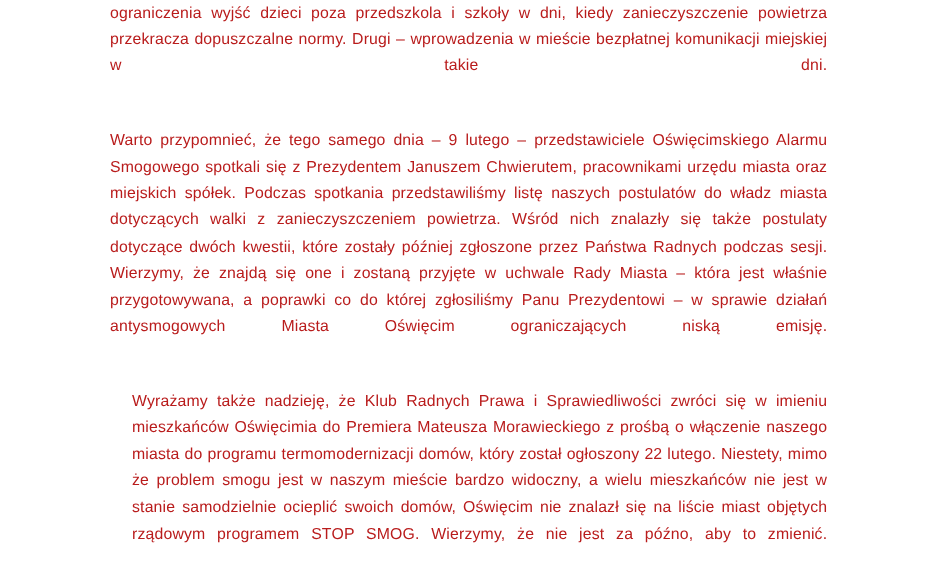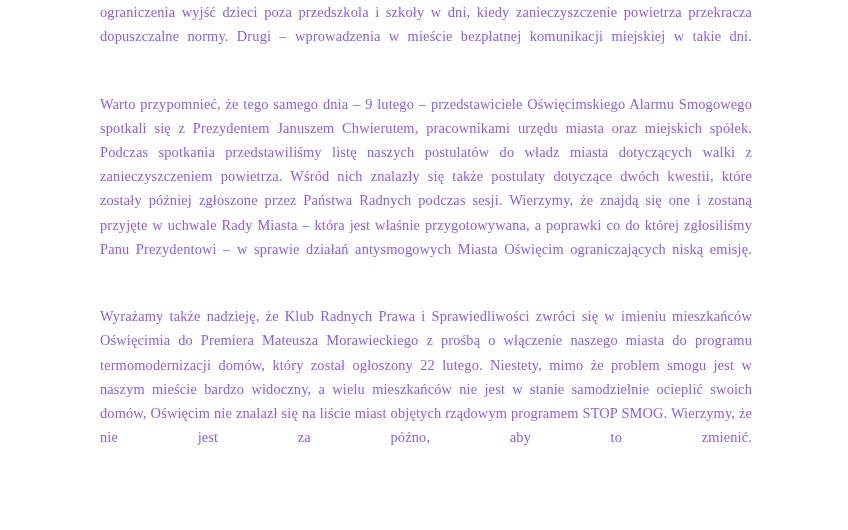--- a/index.html
+++ b/index.html
@@ -22,30 +22,30 @@
   #body-text {
     position: absolute;
     left: 100px;
     top: 0px;
     width: 652px;
   }
   .paragraph {
     margin: 0 0 19px 0;
     font-size: 14.4px;
     line-height: 24.2px;
-    color: #8b5cf6;
+    color: #b91c1c;
     text-align: justify;
     text-justify: inter-word;
     letter-spacing: 0.01em;
     word-spacing: 0.01em;
-    font-family: Liberation Serif, serif;
     -webkit-font-smoothing: antialiased;
   }
   .paragraph:last-child {
     margin-bottom: 0;
+    margin-left: 20px;
   }
   
   .paragraph::after {
     content: "";
     display: inline-block;
     width: 100%;
   }
 </style>
 </head>
 <body>

